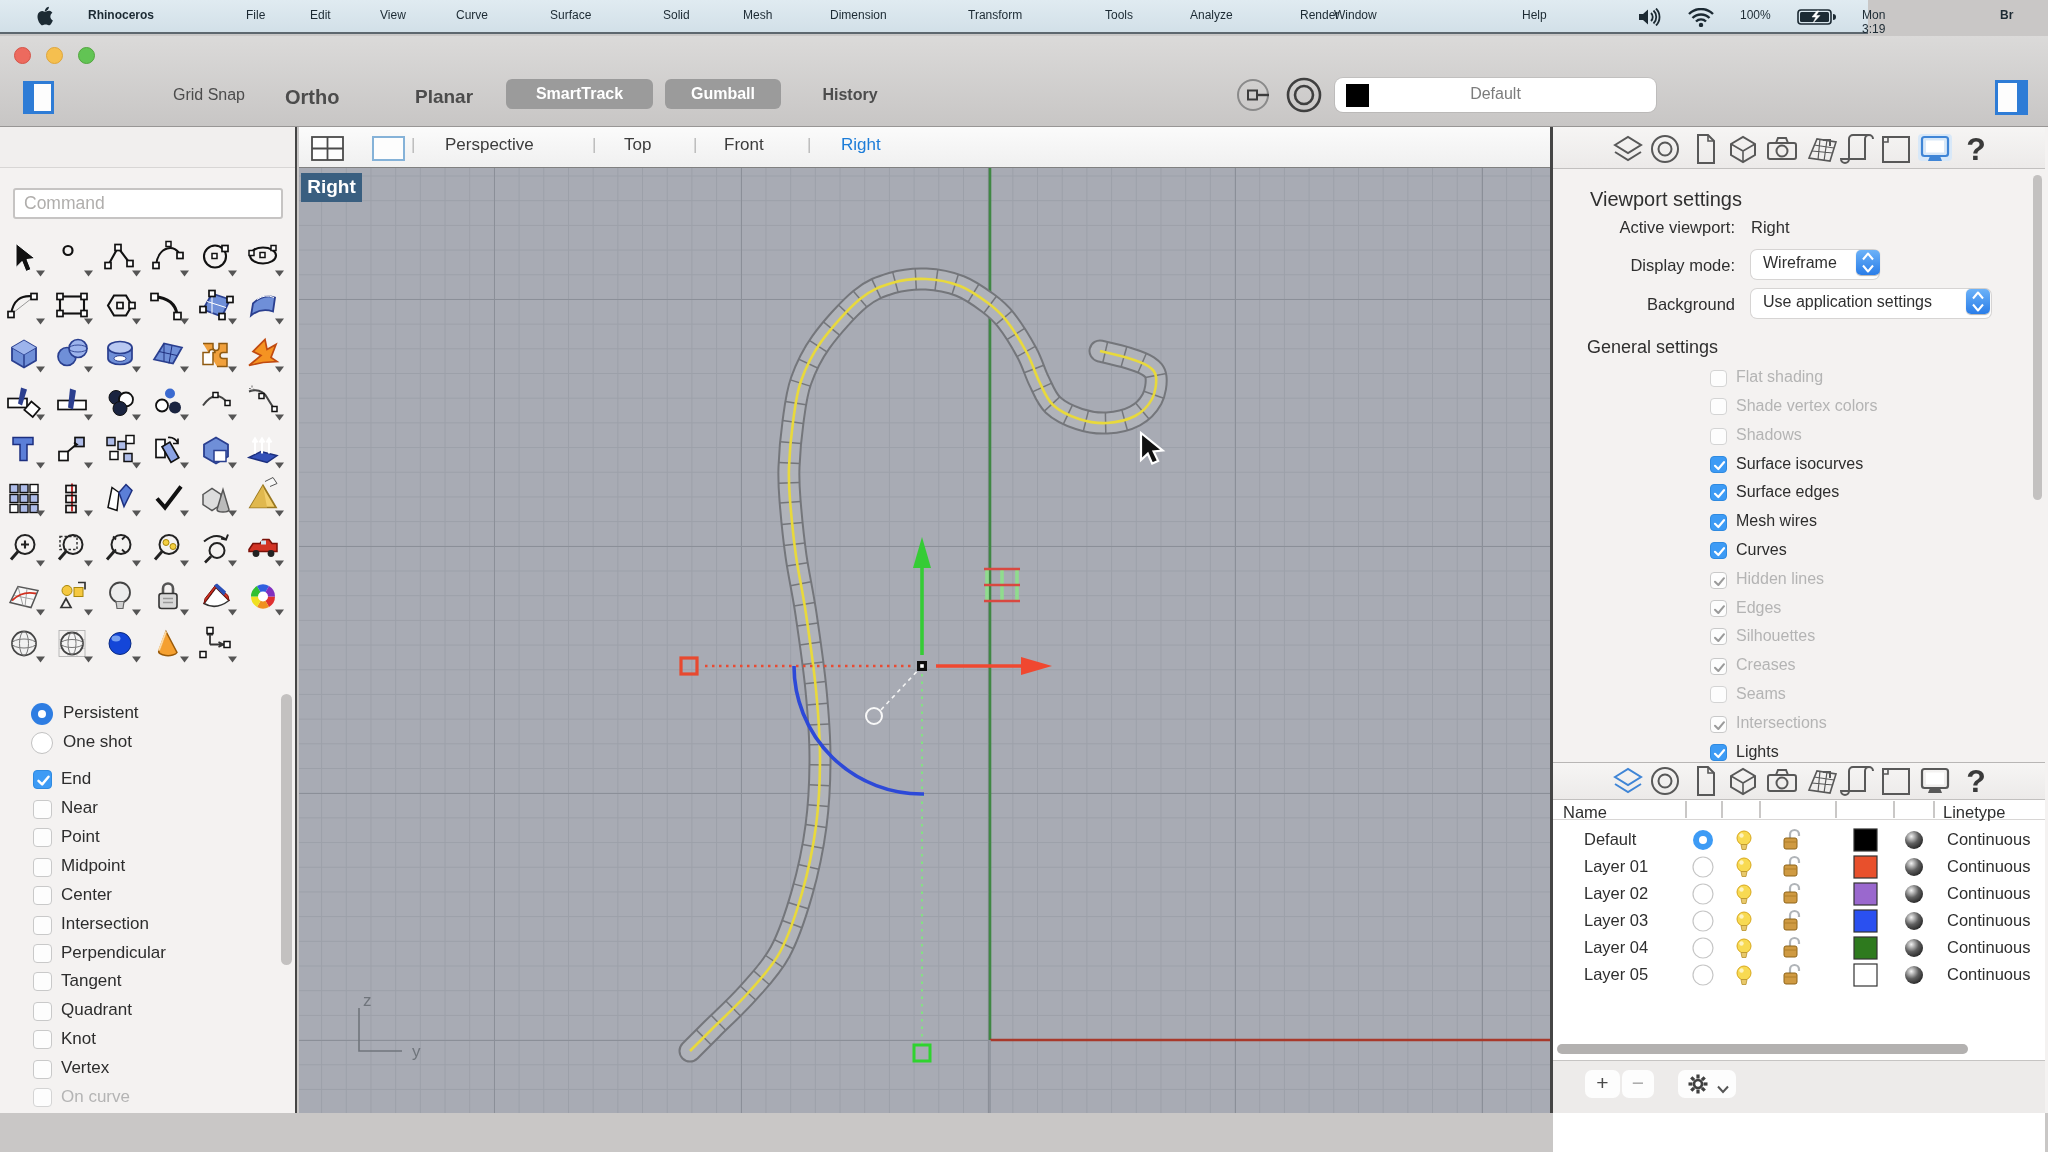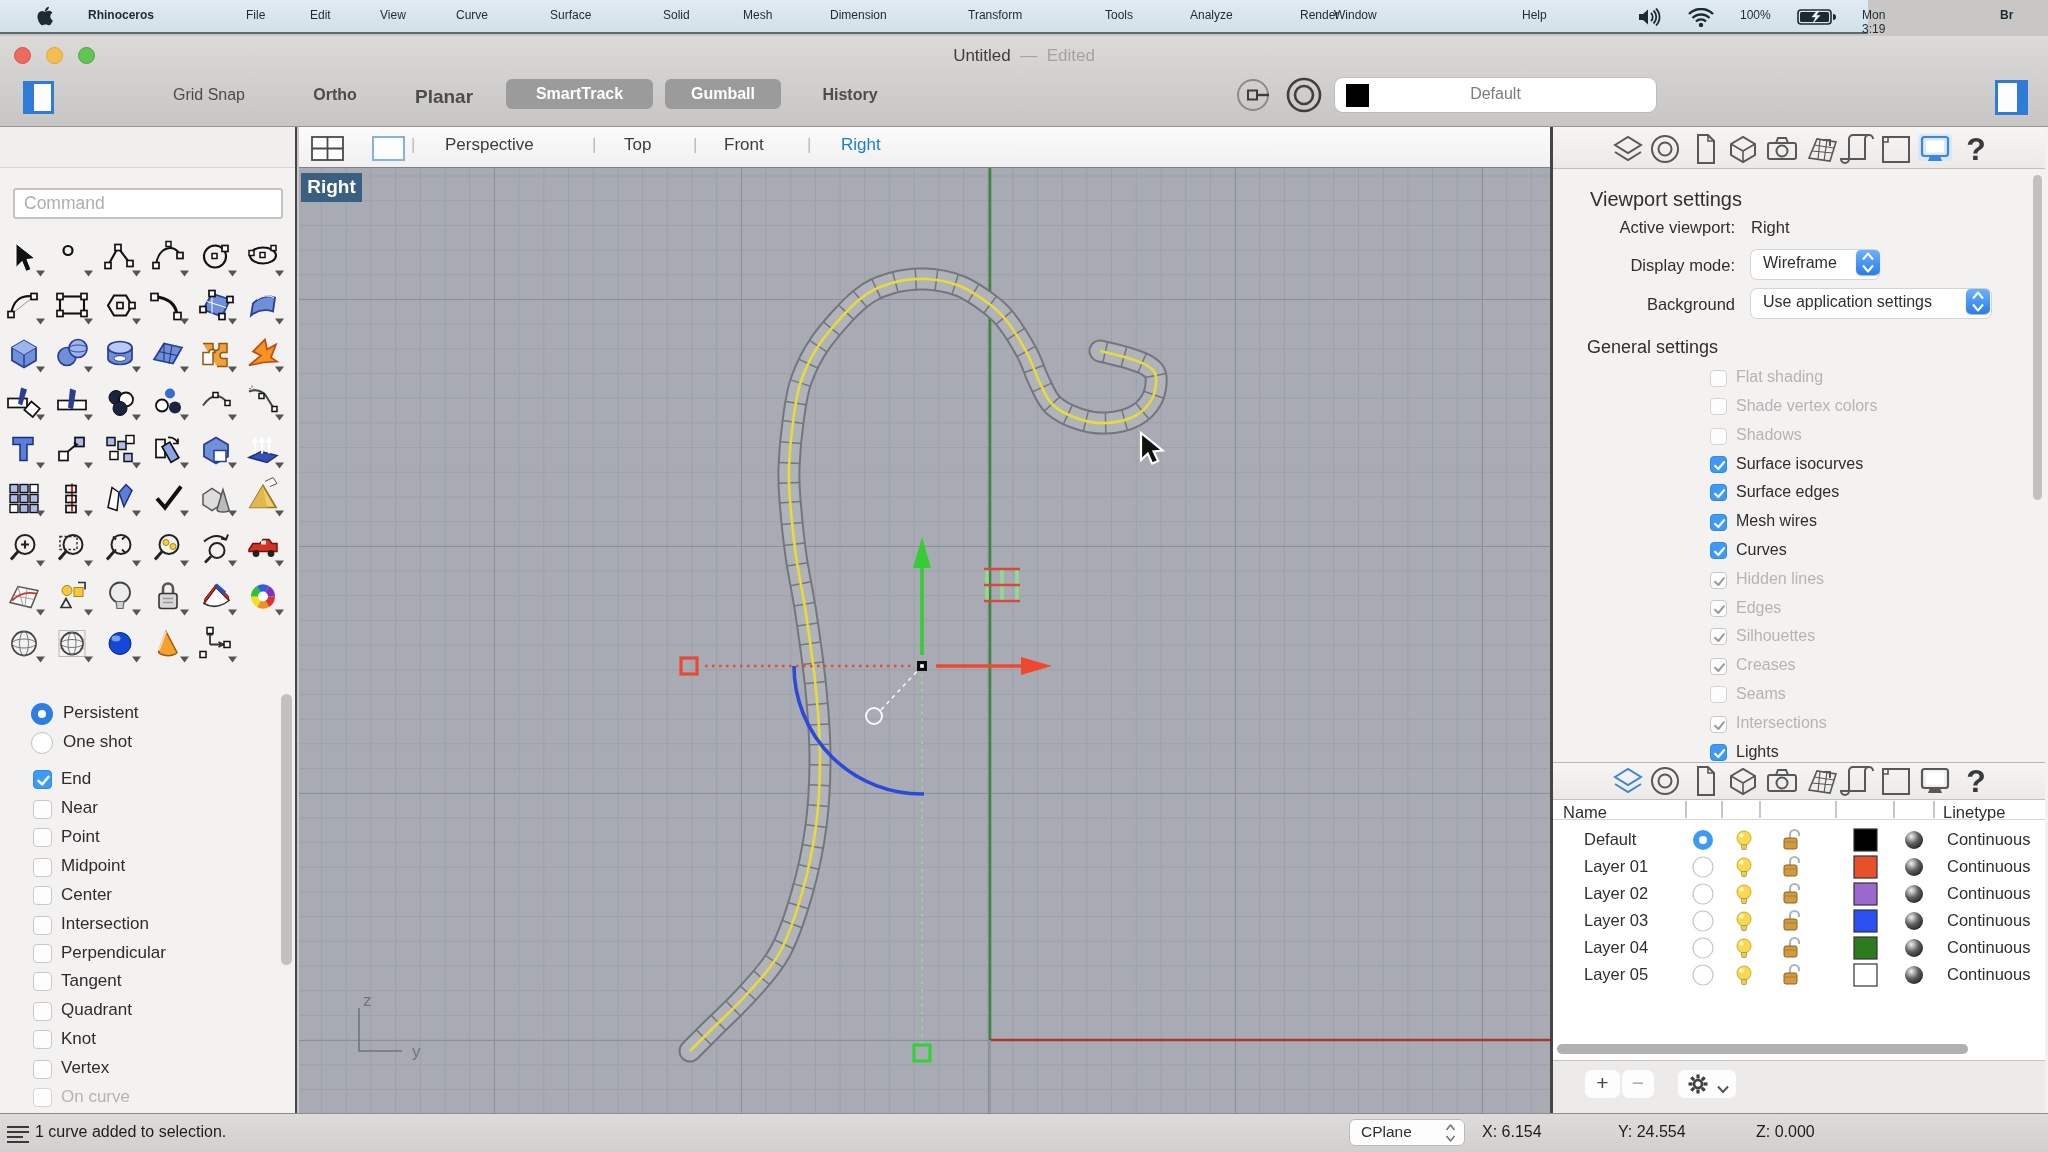--- a/index.html
+++ b/index.html
@@ -43,27 +43,26 @@
           <path d="M20 3 l-5 6 h4 l-3 6 l7 -7.5 h-4 l3 -4.5z" fill="#fff" stroke="#fff" stroke-width="0.5"></path>
         </svg></div>
   <div class="abs" style="left:1862px;top:8px">Mon 3:19 PM</div>
   <div class="abs" style="left:2000px;top:8px;font-weight:bold">Br</div>
 </div>
 
 <div class="abs" style="left:0;top:36px;width:2048px;height:91px;background:linear-gradient(#dbdad9,#c8c6c5);border-bottom:1px solid #989695">
   <div class="abs" style="left:14px;top:11px;width:17px;height:17px;border-radius:50%;background:#ed6a5e;border:1px solid #d55347"></div>
   <div class="abs" style="left:46px;top:11px;width:17px;height:17px;border-radius:50%;background:#f5bf4f;border:1px solid #dfa53a"></div>
   <div class="abs" style="left:78px;top:11px;width:17px;height:17px;border-radius:50%;background:#62c454;border:1px solid #52a63e"></div>
-  <div class="abs" style="left:0;top:10px;width:2048px;text-align:center;font-size:17px;color:#3d3d3d">Untitled <span style="color:#a3a3a3">&nbsp;—&nbsp; Edited</span></div>
 
   <div class="abs" style="left:23px;top:45px;width:31px;height:33px;border:3px solid #2e7cd6;background:#fdfdfd"></div>
   <div class="abs" style="left:23px;top:45px;width:11px;height:33px;background:#2e7cd6"></div>
 
   <div class="abs" style="left:159px;top:50px;width:100px;text-align:center;font-size:16px;font-weight:normal;color:#4c4c4c">Grid Snap</div>
-  <div class="abs" style="left:285px;top:50px;width:100px;text-align:center;font-size:16px;font-weight:bold;color:#4c4c4c">Ortho</div>
+  <div class="abs" style="left:285px;top:50px;width:100px;font-size:20px;font-weight:bold;color:#4c4c4c">Ortho</div>
   <div class="abs" style="left:394px;top:50px;width:100px;text-align:center;font-size:19px;font-weight:bold;color:#4c4c4c">Planar</div>
   <div class="abs" style="left:506px;top:43px;width:147px;height:30px;border-radius:6px;background:#9b9b9b;color:#fff;font-weight:bold;font-size:16px;text-align:center;line-height:29px">SmartTrack</div>
   <div class="abs" style="left:665px;top:43px;width:116px;height:30px;border-radius:6px;background:#9b9b9b;color:#fff;font-weight:bold;font-size:16px;text-align:center;line-height:29px">Gumball</div>
   <div class="abs" style="left:800px;top:50px;width:100px;text-align:center;font-size:16px;font-weight:bold;color:#4c4c4c">History</div>
 
   <svg class="abs" style="left:1236px;top:40px" width="110" height="38" viewBox="0 0 110 38">
     <circle cx="17" cy="19" r="15" fill="none" stroke="#8a8a8a" stroke-width="2"></circle>
     <rect x="12" y="14.5" width="9" height="9" fill="none" stroke="#3c3c3c" stroke-width="2"></rect>
     <path d="M21 19 h12" stroke="#3c3c3c" stroke-width="2.4"></path>
     <circle cx="68" cy="19" r="16" fill="none" stroke="#3f3f3f" stroke-width="2.6"></circle>
@@ -723,28 +722,13 @@
                 </g>
               </g>
             </svg></div>
       <div class="abs" style="left:38px;top:10px"><svg width="14" height="9" viewBox="0 0 14 9">
               <path d="M2 1.5 L7 7 L12 1.5" stroke="#555" stroke-width="2" fill="none"></path>
             </svg></div>
     </div>
   </div>
 </div>
 
-<div class="abs" style="left:0;top:1113px;width:2048px;height:39px;background:linear-gradient(#dedcdb,#d2d0cf);border-top:1px solid #8e8c8b;font-size:16px;color:#1e1e1e">
-  <div class="abs" style="left:6px;top:11px"><svg width="24" height="18" viewBox="0 0 24 18">
-          <path d="M1 2 h22 M1 7 h22 M1 12 h16 M1 17 h22" stroke="#3a3a3a" stroke-width="1.8"></path>
-        </svg></div>
-  <div class="abs" style="left:35px;top:9px">1 curve added to selection.</div>
-  <div class="abs" style="left:1349px;top:5px;width:116px;height:27px;background:#fdfdfd;border:1px solid #bcbab9;border-radius:6px">
-    <div class="abs" style="left:11px;top:3px;font-size:15.5px;color:#2f2f2f">CPlane</div>
-    <svg width="17" height="20" viewBox="0 0 17 20" style="position:absolute;left:92px;top:3px">
-          <path d="M4.5 7.0 L8.5 2.0 L12.5 7.0 M4.5 13.0 L8.5 18.0 L12.5 13.0" stroke="#777" stroke-width="1.6" fill="none" stroke-linejoin="round"></path>
-        </svg>
-  </div>
-  <div class="abs" style="left:1482px;top:9px">X: 6.154</div>
-  <div class="abs" style="left:1618px;top:9px">Y: 24.554</div>
-  <div class="abs" style="left:1756px;top:9px">Z: 0.000</div>
-</div>
 
 </div>
 </body></html>

